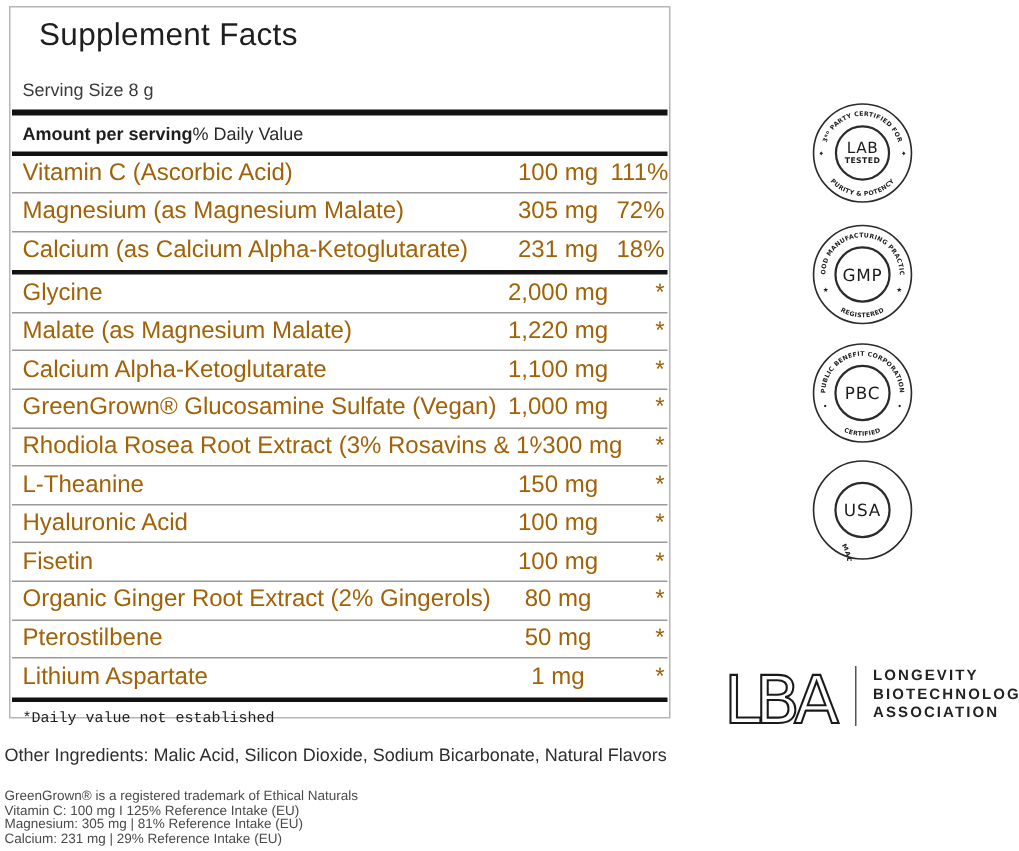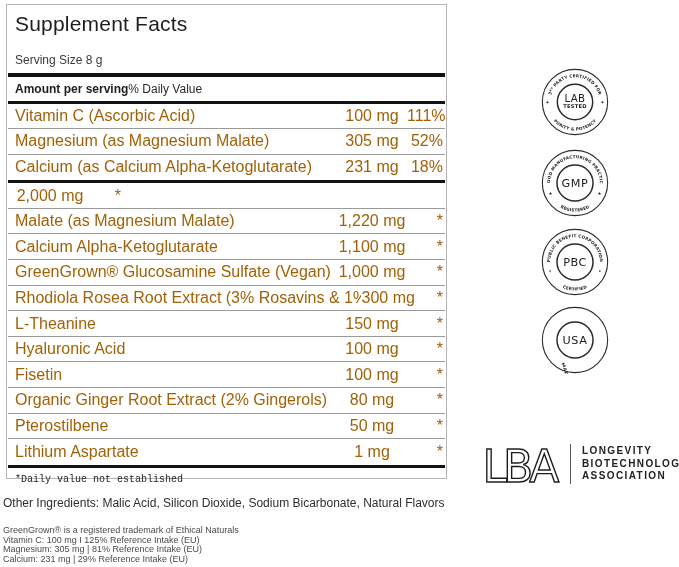--- a/index.html
+++ b/index.html
@@ -7,21 +7,21 @@
   .page {
     position:relative; width:679px; height:567px; background:#ffffff;
     font-family:"Liberation Sans","DejaVu Sans",sans-serif; color:#2a2a2a; overflow:hidden;
   }
 
   
   .facts-box {
     position:absolute; left:6px; top:4px; width:441px; height:475px;
     border:1px solid #b5b5b5; background:#fff; padding:0 6px 0 8px;
   }
-  .panel-title { margin-top:7px; font-size:21px; font-weight:500; color:#1e1e1e; letter-spacing:0.2px; }
+  .panel-title { margin-top:7px; font-size:21px; font-weight:500; color:#1e1e1e; letter-spacing:0.2px;margin-left:11px; }
   .serving { margin-top:17px; font-size:12px; color:#3a3a3a; }
 
   .tbody { margin:0 -5px 0 -7px; }
   .bar  { background:#121212; }
   .bar-top { height:4px; margin-top:6px; }
   .bar-mid { height:3px; }
   .bar-hdr { height:2.5px; }
 
   .hrow {
     display:flex; justify-content:flex-start; align-items:center;
@@ -95,30 +95,31 @@
       <div class="bar bar-hdr"></div>
 
       <div class="row">
         <span class="name">Vitamin C (Ascorbic Acid)</span>
         <span class="amt">100 mg</span>
         <span class="dv">111%</span>
       </div>
       <div class="row">
         <span class="name">Magnesium (as Magnesium Malate)</span>
         <span class="amt">305 mg</span>
-        <span class="dv">52%</span>
+        <span class="dv">72%</span>
       </div>
       <div class="row no-sep">
         <span class="name">Calcium (as Calcium Alpha-Ketoglutarate)</span>
         <span class="amt">231 mg</span>
         <span class="dv">18%</span>
       </div>
       <div class="bar bar-mid"></div>
 
       <div class="row">
+        <span class="name">Glycine</span>
         <span class="amt">2,000 mg</span>
         <span class="dv">*</span>
       </div>
       <div class="row">
         <span class="name">Malate (as Magnesium Malate)</span>
         <span class="amt">1,220 mg</span>
         <span class="dv">*</span>
       </div>
       <div class="row">
         <span class="name">Calcium Alpha-Ketoglutarate</span>

